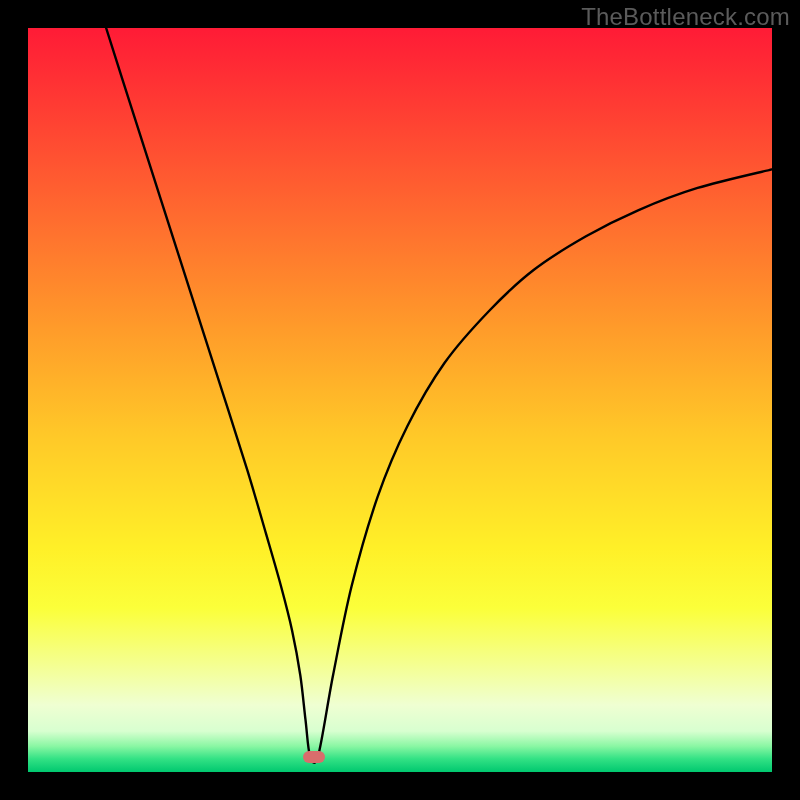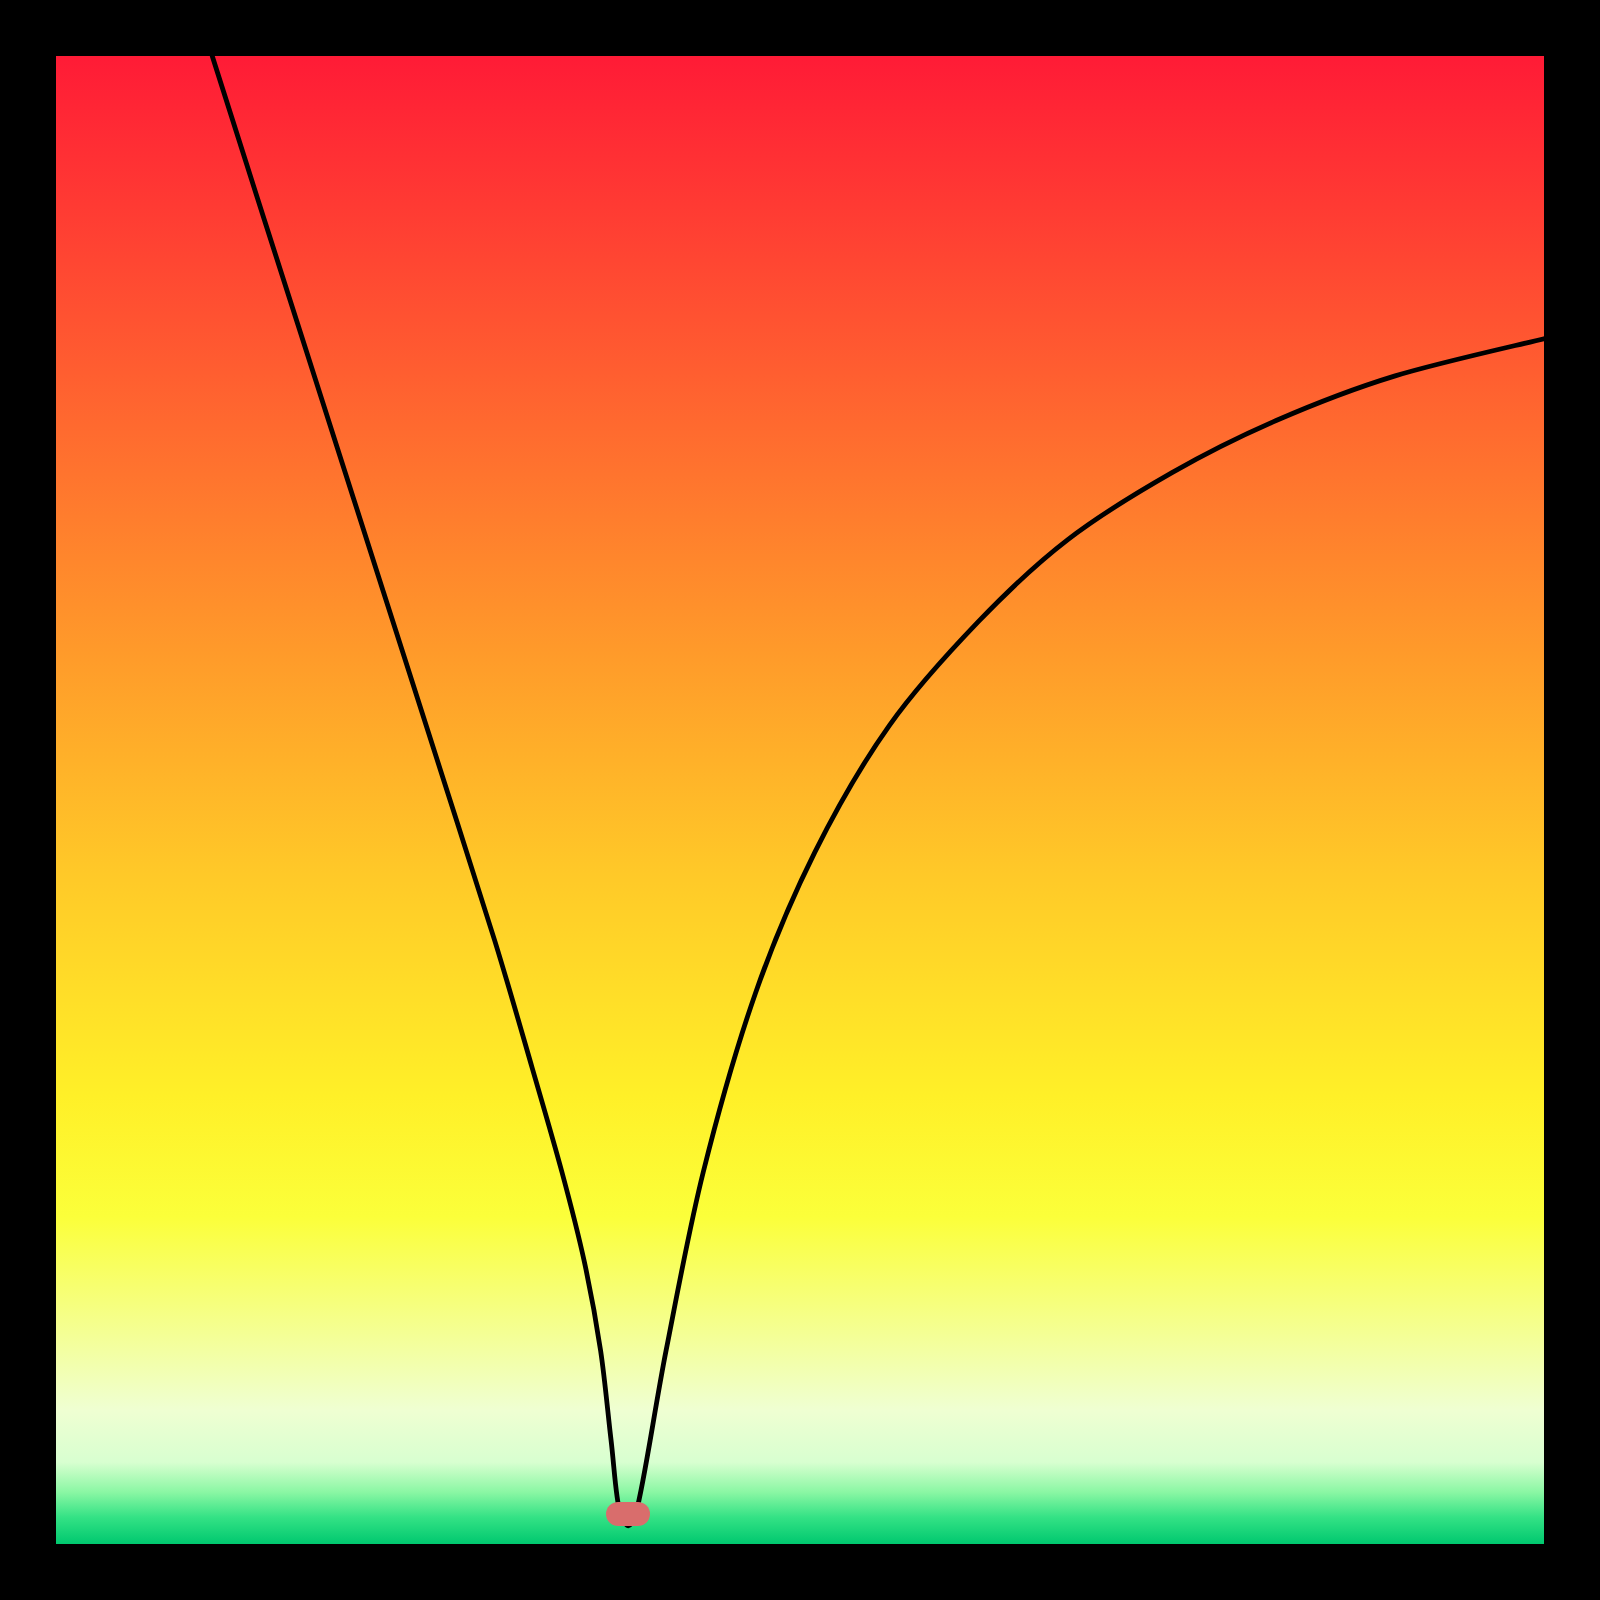--- a/index.html
+++ b/index.html
@@ -45,20 +45,21 @@
     height: 12px;
     border-radius: 6px;
     transform: translate(-50%, -50%);
   }
 </style>
 </head>
 <body>
 
 <div class="chart-frame">
 
+  <div class="watermark">TheBottleneck.com</div>
 
   <div class="plot-area">
     <svg id="chart-svg" width="744" height="744" viewBox="0 0 744 744">
       <defs>
         <linearGradient id="bg-grad" x1="0" y1="0" x2="0" y2="1">
             <stop offset="0%" stop-color="#ff1b36"></stop>
             <stop offset="10%" stop-color="#ff3a33"></stop>
             <stop offset="25%" stop-color="#ff6a2f"></stop>
             <stop offset="40%" stop-color="#ff9a2a"></stop>
             <stop offset="55.00000000000001%" stop-color="#ffc928"></stop>

